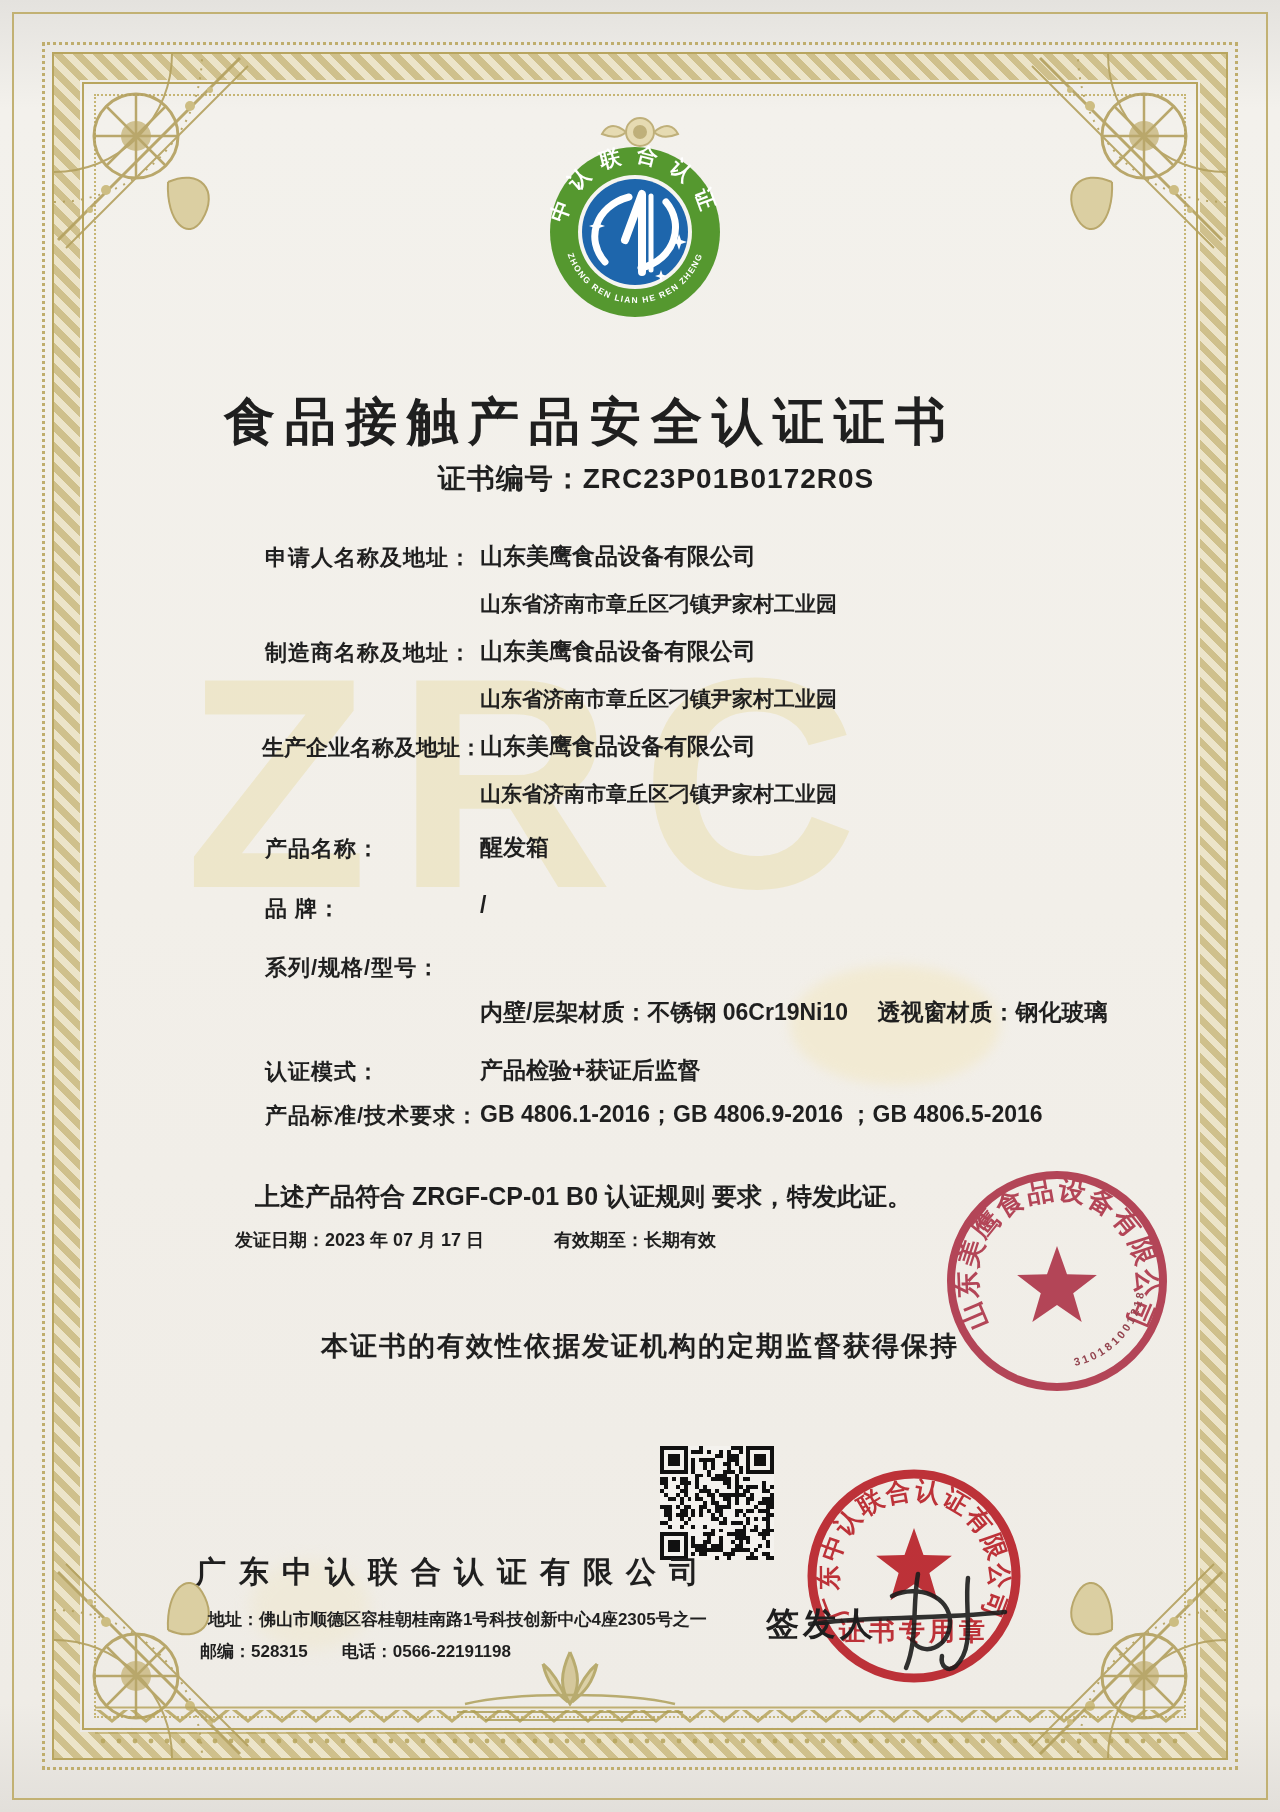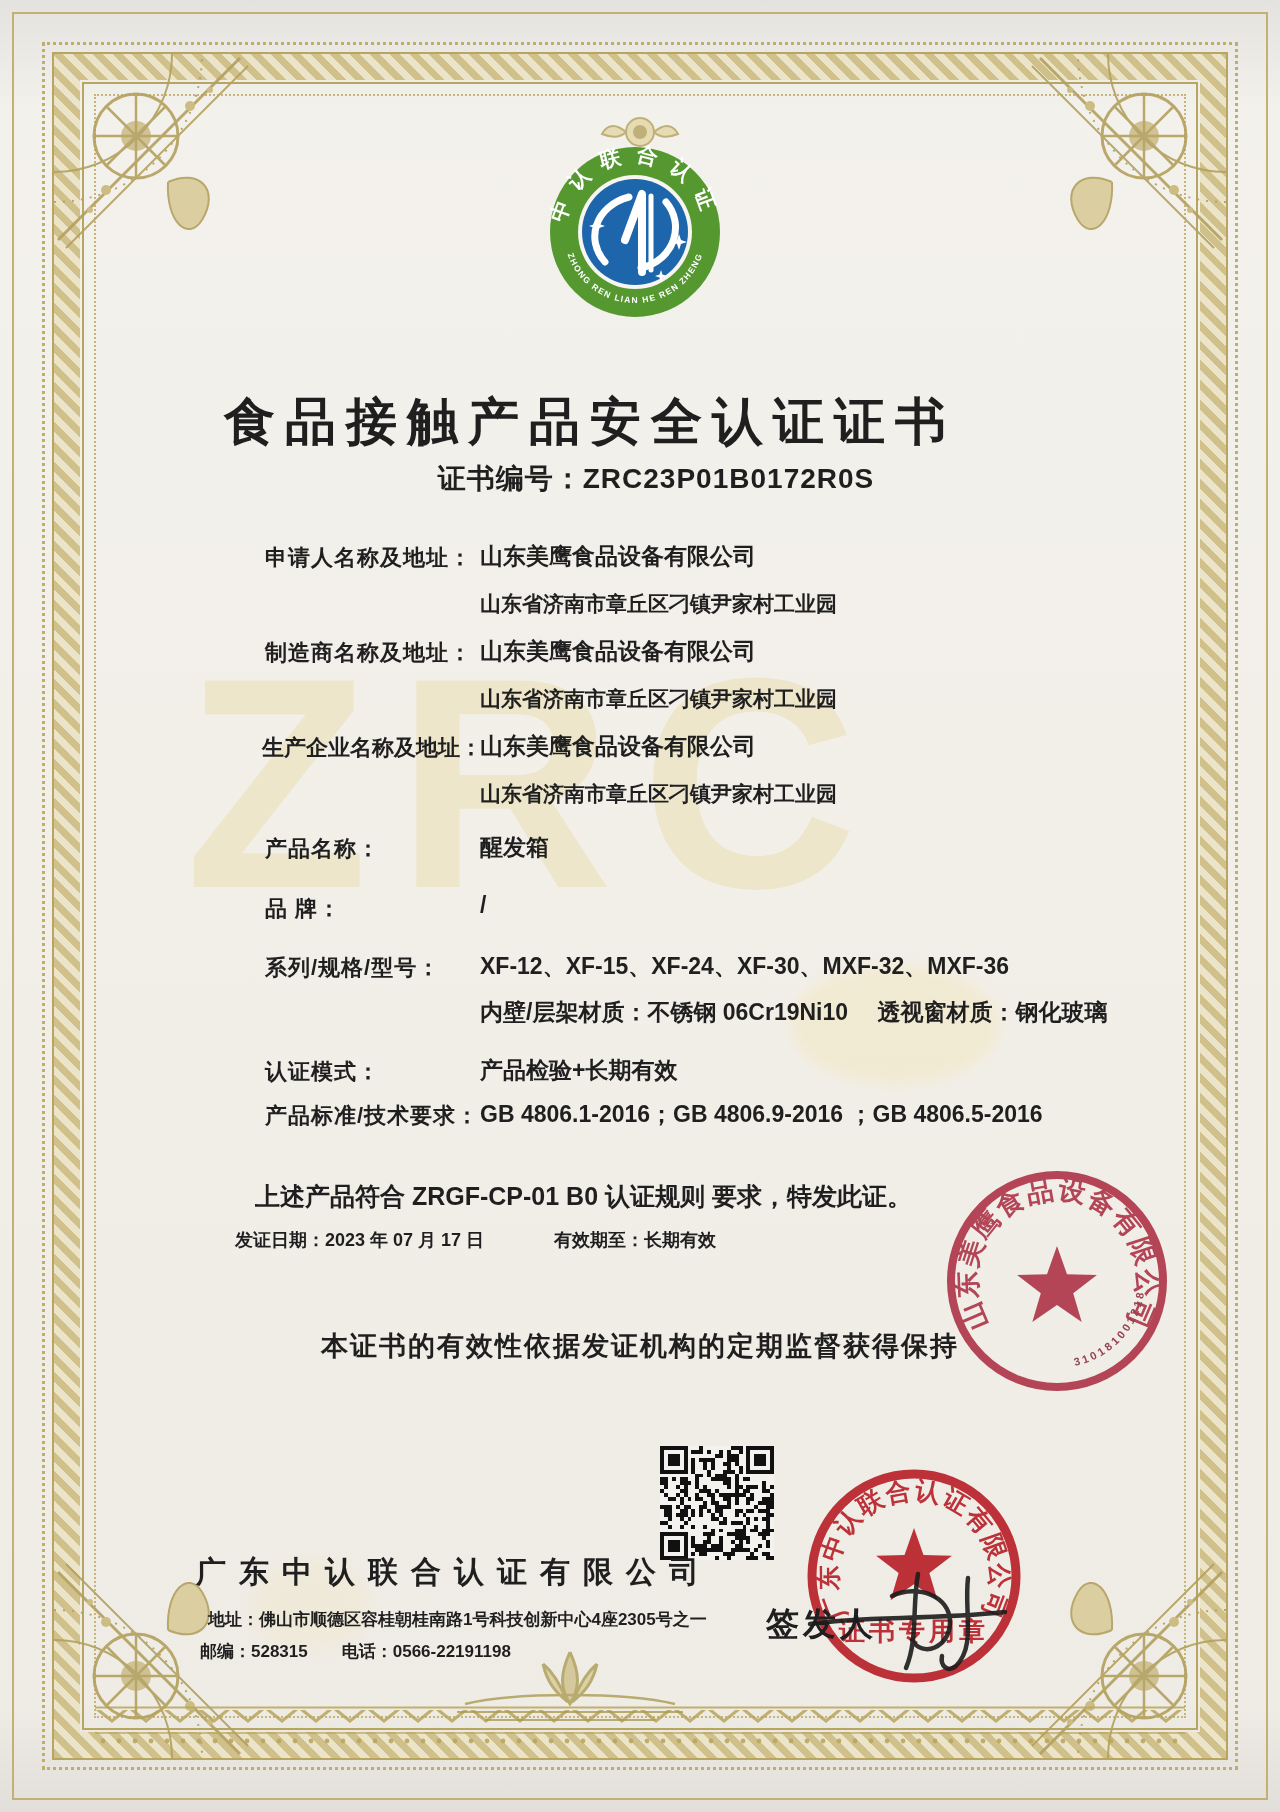--- a/index.html
+++ b/index.html
@@ -182,25 +182,24 @@
   <div class="val" style="top:731px">山东美鹰食品设备有限公司</div>
   <div class="addr" style="top:780px">山东省济南市章丘区刁镇尹家村工业园</div>
 
   <div class="lbl" style="top:834px">产品名称：</div>
   <div class="val" style="top:832px">醒发箱</div>
 
   <div class="lbl" style="top:894px">品 牌：</div>
   <div class="val" style="top:892px">/</div>
 
   <div class="lbl" style="top:953px">系列/规格/型号：</div>
-  <div class="val" style="top:951px">XF-12、XF-15、XF-24、XF-30、MXF-32、MXF-36</div>
   <div class="val" style="top:997px">内壁/层架材质：不锈钢 06Cr19Ni10　 透视窗材质：钢化玻璃</div>
 
   <div class="lbl" style="top:1057px">认证模式：</div>
-  <div class="val" style="top:1055px">产品检验+长期有效</div>
+  <div class="val" style="top:1055px">产品检验+获证后监督</div>
 
   <div class="lbl" style="top:1101px">产品标准/技术要求：</div>
   <div class="val" style="top:1099px">GB 4806.1-2016；GB 4806.9-2016 ；GB 4806.5-2016</div>
 
   <div class="stmt" style="top:1180px">上述产品符合 ZRGF-CP-01 B0 认证规则 要求，特发此证。</div>
   <div class="daterow"><span>发证日期：</span><span>2023 年 07 月 17 日</span><span class="gap"></span><span>有效期至：</span><span>长期有效</span></div>
 
   <div class="notice1">本证书的有效性依据发证机构的定期监督获得保持</div>
 
   <div class="qr"><svg viewBox="0 0 29 29" width="114" height="114" shape-rendering="crispEdges">

